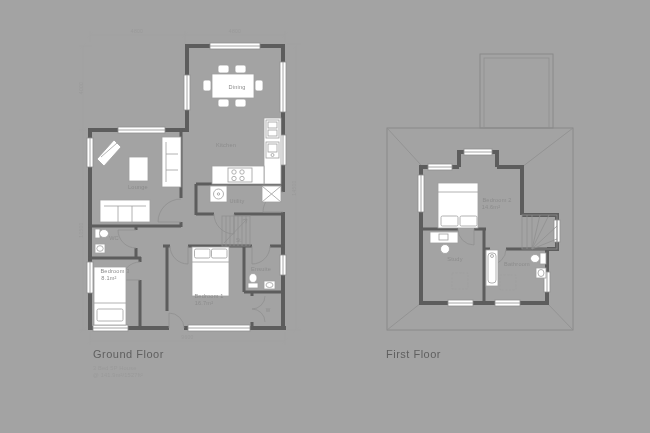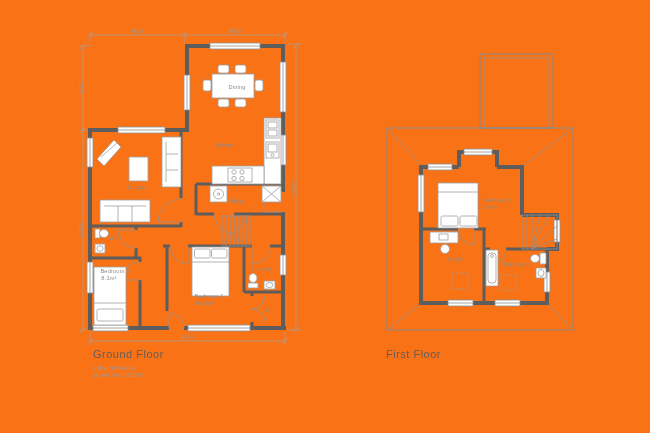--- a/index.html
+++ b/index.html
@@ -1,16 +1,16 @@
 <!DOCTYPE html>
 <html><head>
 <meta charset="utf-8">
 <style>
   html,body{margin:0;padding:0;background:#ffffff;}
-  #canvas{position:relative;width:650px;height:433px;background:#f97316;overflow:hidden;
+  #canvas{position:relative;width:650px;height:433px;background:#a3a3a3;overflow:hidden;
           font-family:"Liberation Sans",sans-serif;}
   svg{position:absolute;left:0;top:0;}
   svg text{font-family:"Liberation Sans",sans-serif;}
   .room-label{font-size:5.6px;fill:#8c8c8c;letter-spacing:.2px;}
   .room-label-sm{font-size:4.8px;fill:#8c8c8c;}
   .dim-label{font-size:5px;fill:#9a9a9a;letter-spacing:.3px;}
   .plan-title{font-size:11px;fill:#5f5f5f;letter-spacing:.5px;}
   .plan-sub{font-size:5.6px;fill:#9a9a9a;letter-spacing:.2px;}
   .wall{stroke:#5d5d5d;fill:none;}
   .wall-outer{stroke-width:4;}

